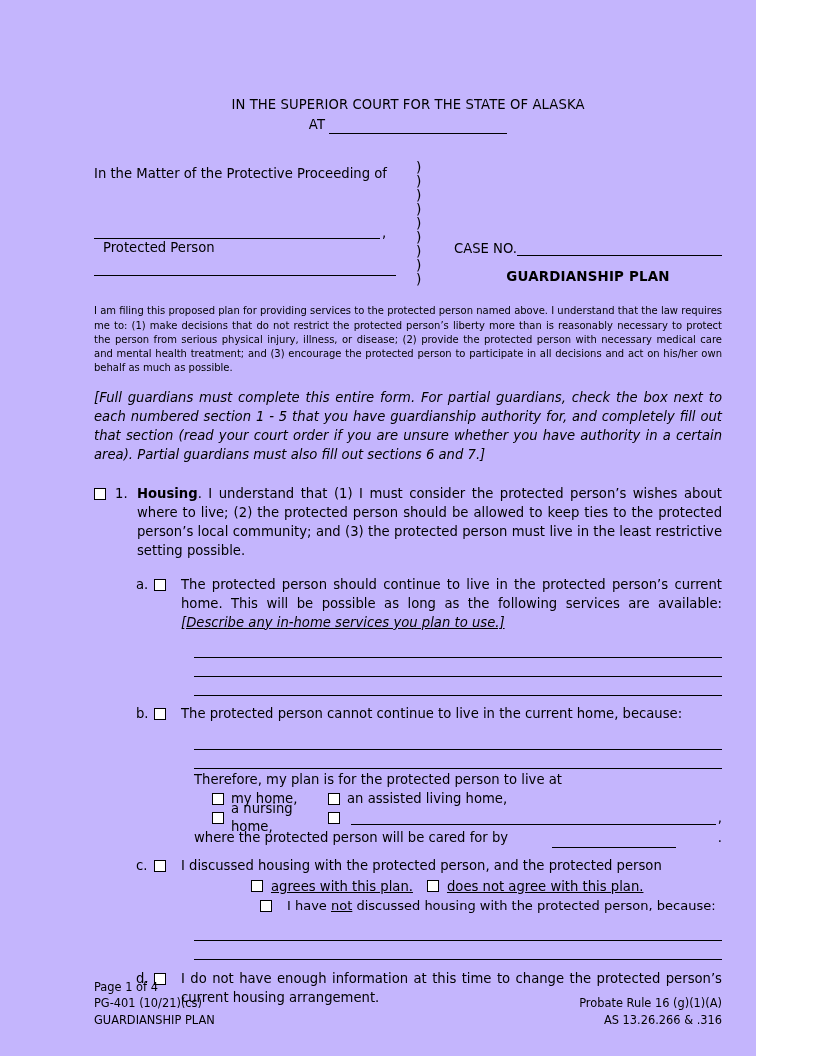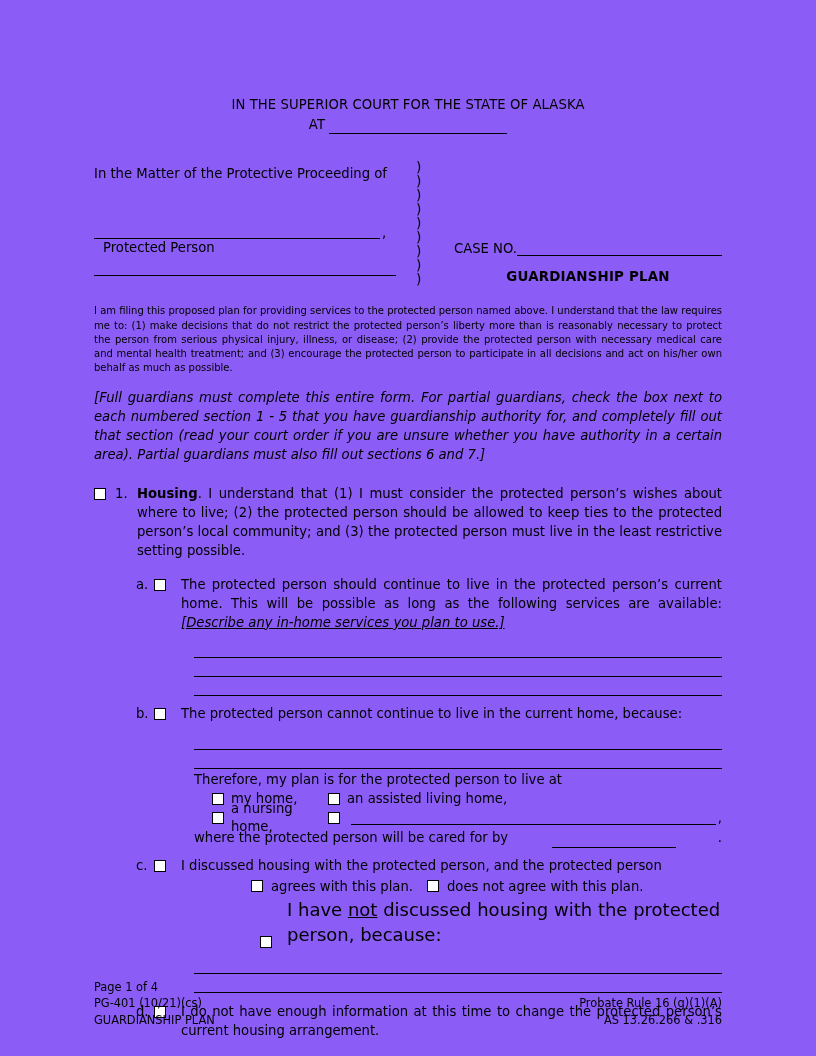--- a/index.html
+++ b/index.html
@@ -6,23 +6,23 @@
     margin: 0;
     padding: 0;
     background: #ffffff;
   }
   body {
     font-family: "DejaVu Sans", "Liberation Sans", sans-serif;
     color: #000000;
   }
   .page {
     position: relative;
-    width: 816px;
+    width: 756px;
     height: 1056px;
-    background: #8b5cf6;
+    background: #c4b5fd;
     box-sizing: border-box;
     overflow: hidden;
   }
   .content {
     position: absolute;
     left: 94px;
     top: 0;
     width: 628px;
   }
 
@@ -231,28 +231,29 @@
     margin-right: 2px;
   }
 
   
   .c-agree-row {
     display: flex;
     align-items: center;
     margin-left: 157px;
     font-size: 13.2px;
     height: 21px;
+    text-decoration: underline;
   }
   .c-agree-row .cb { margin-right: 8px; }
   .c-gap { width: 14px; flex: 0 0 auto; }
   .c-not-row {
     display: flex;
-    align-items: flex-end;
+    align-items: flex-start;
     margin-left: 126px;
-    font-size: 18px;
+    font-size: 13px;
     line-height: 1.42;
     padding-left: 40px;
   }
   .c-not-row .cb { margin-top: 3px; margin-right: 15px; }
   .u { text-decoration: underline; }
 
   
   .footer {
     position: absolute;
     left: 94px;

